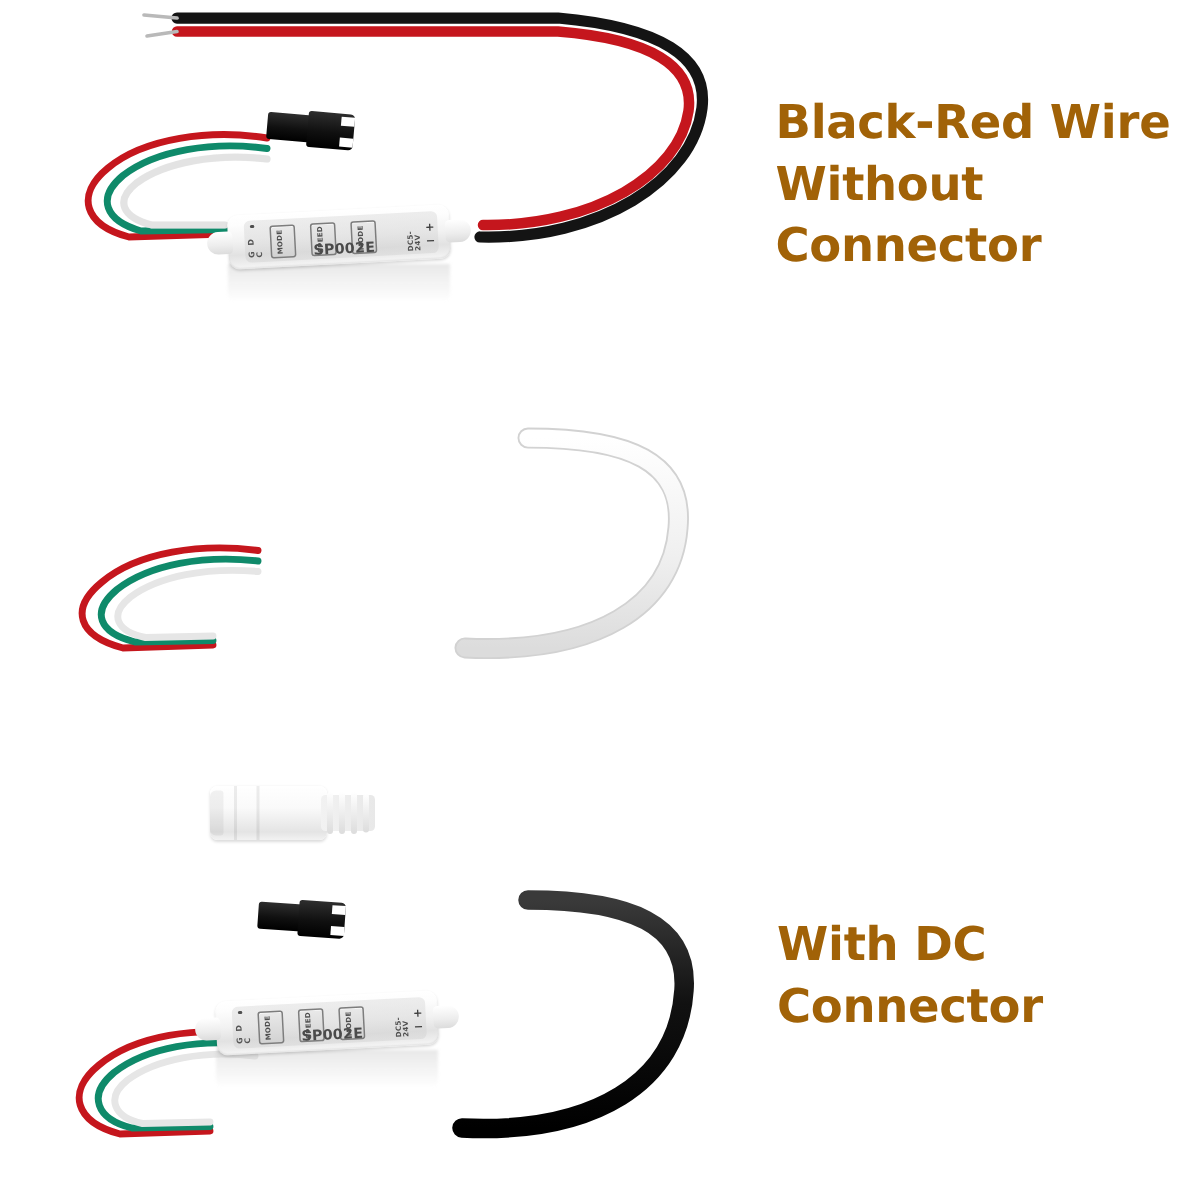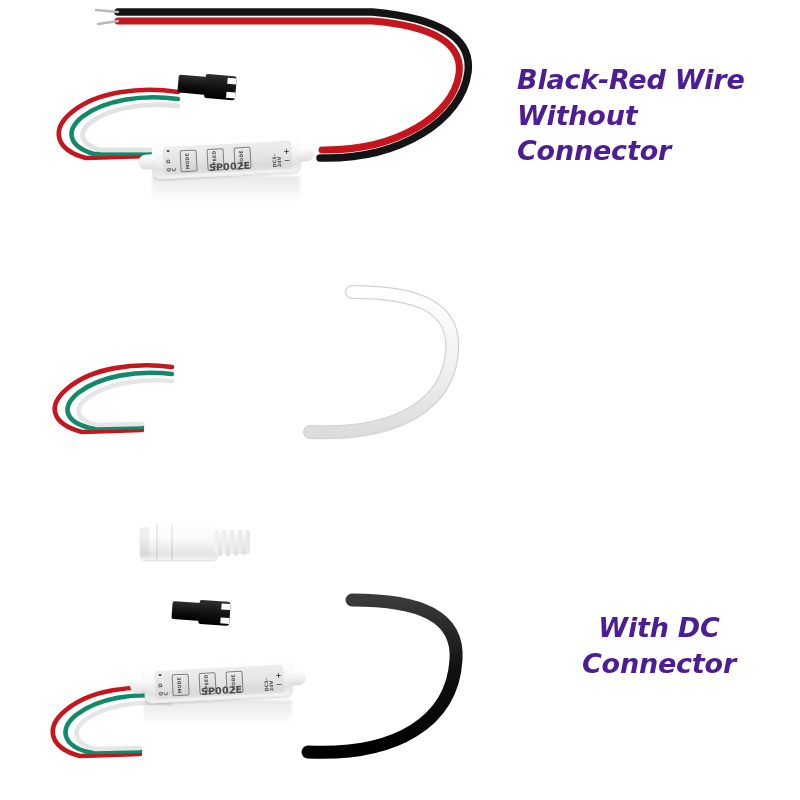--- a/index.html
+++ b/index.html
@@ -29,30 +29,29 @@
     width: 800px;
   }
   #variant-0 { top: 0px;   height: 250px; }
   #variant-1 { top: 250px; height: 280px; }
   #variant-2 { top: 530px; height: 270px; }
 
   
   .caption {
     position: absolute;
     font-weight: bold;
-    color: #4c1d95;
-    font-size: 27px;
+    color: #a16207;
+    font-size: 31px;
     line-height: 1.32;
     letter-spacing: -0.2px;
     font-family: "DejaVu Sans", sans-serif;
     white-space: pre-line;
-    font-style: italic;
   }
   #caption-0 { left: 517px; top: 62px; }
-  #caption-1 { left: 518px; top: 360px; text-align: center; }
+  #caption-1 { left: 518px; top: 360px; }
 
   
   .controller {
     position: absolute;
     width: 148px;
     height: 36px;
     border-radius: 7px;
     background:
       linear-gradient(180deg,
         #ffffff 0%,

